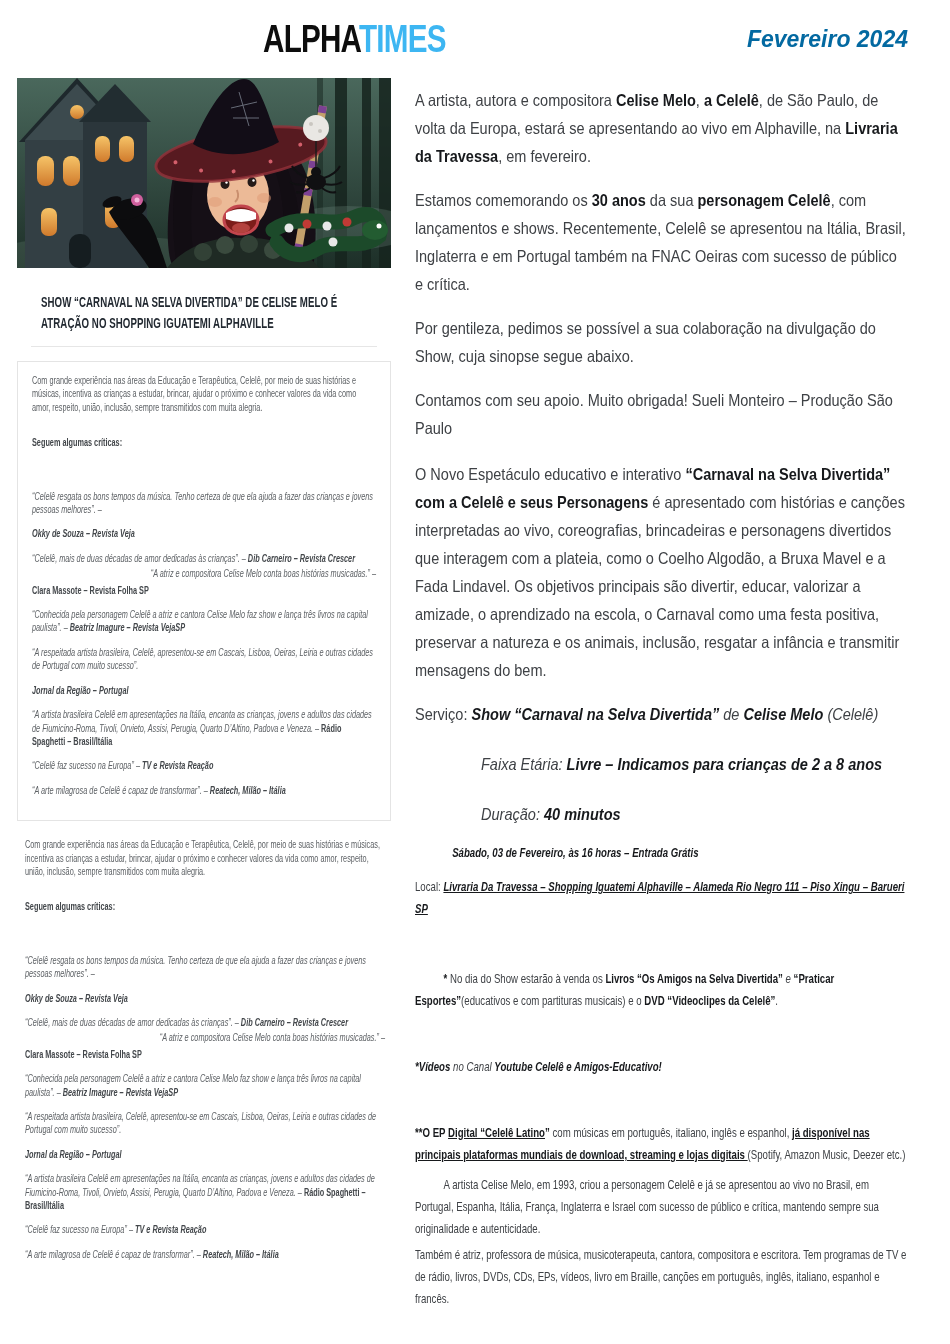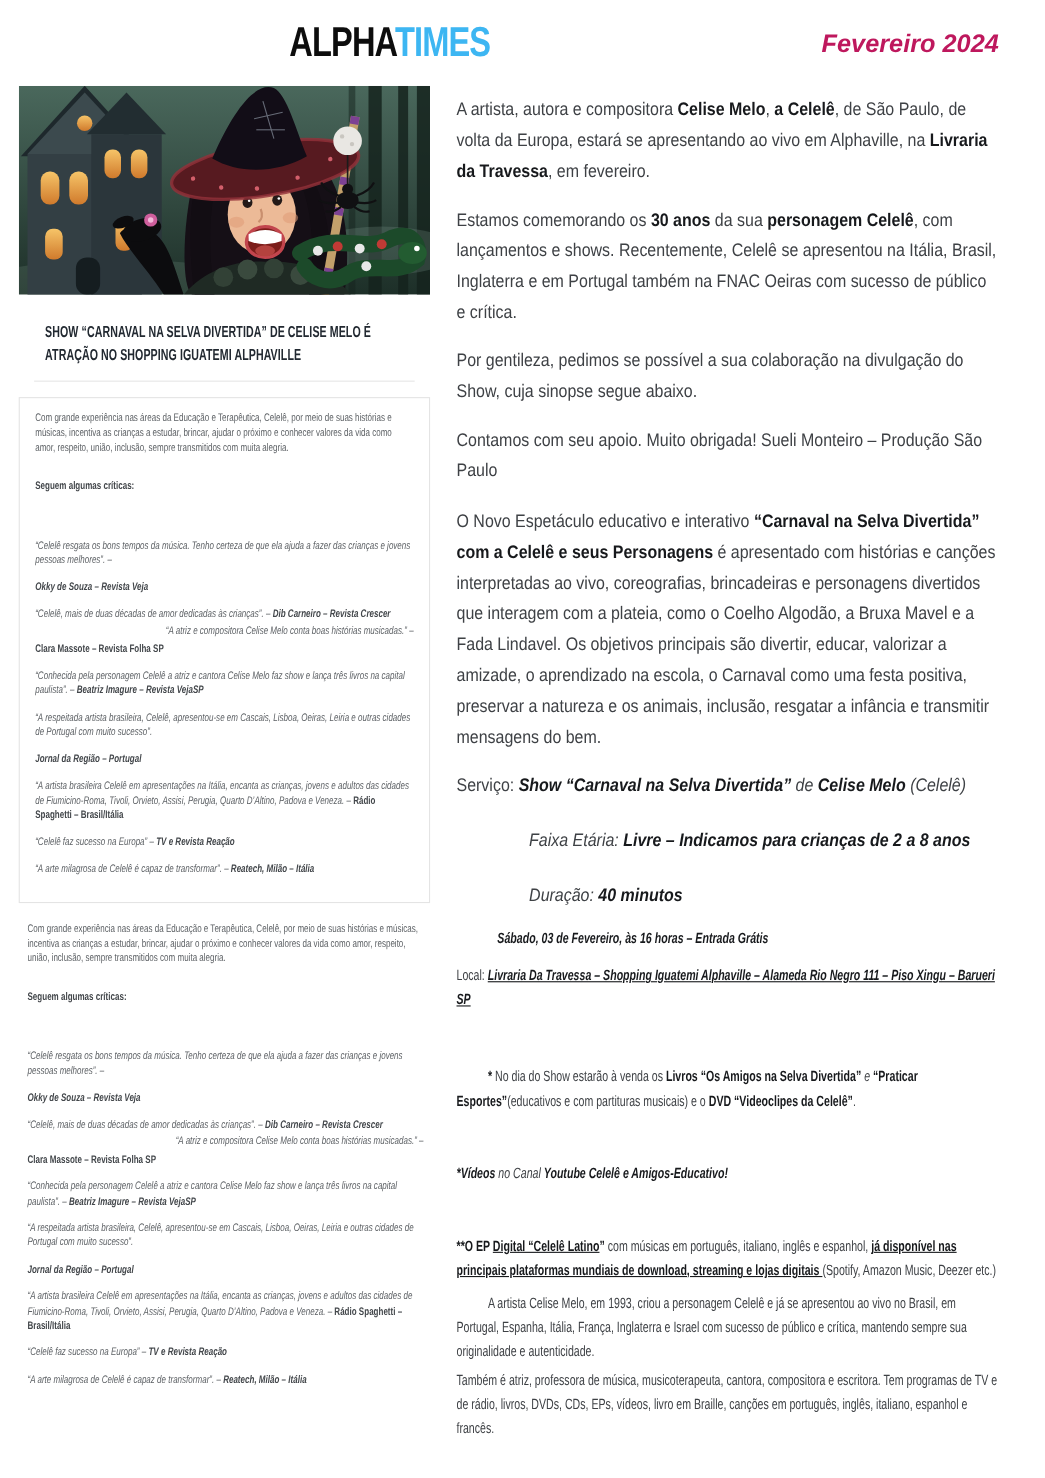--- a/index.html
+++ b/index.html
@@ -5,21 +5,21 @@
   html,body{margin:0;padding:0;background:#fff;}
   .page{width:950px;height:1344px;background:#fff;position:relative;overflow:hidden;
         font-family:"Liberation Sans","DejaVu Sans",sans-serif;}
   header{position:relative;height:78px;}
   .logo{position:absolute;left:263px;top:18px;white-space:nowrap;
         transform:scaleX(0.78);transform-origin:0 0;}
   .logo span{font-size:38px;font-weight:700;letter-spacing:-1px;}
   .logo-black{color:#0d0d0d;}
   .logo-blue{color:#3db6f2;}
   .issue-date{position:absolute;right:42px;top:26px;font-size:23px;font-weight:700;
-        font-style:italic;color:#be185d;}
+        font-style:italic;color:#0369a1;}
   .content{display:flex;align-items:flex-start;padding-left:17px;}
   .left{flex:0 0 374px;width:374px;}
   .right{flex:1 1 auto;padding:8px 42px 0 24px;}
   .photo{width:374px;height:190px;overflow:hidden;}
   .photo svg{display:block;}
   .headline{margin:14px;padding:10px 2px 12px 10px;border-bottom:1px solid #e6e6e6;}
   .headline-inner{display:block;width:150%;transform:scaleX(0.667);transform-origin:0 0;
         font-size:14.5px;line-height:21px;font-weight:700;color:#222931;letter-spacing:0.1px;}
   .press-box{border:1px solid #e4e4e4;padding:12px 14px;margin:8px 0 0;}
   .press-plain{margin:17px 0 0;padding:0 6px 0 8px;}

